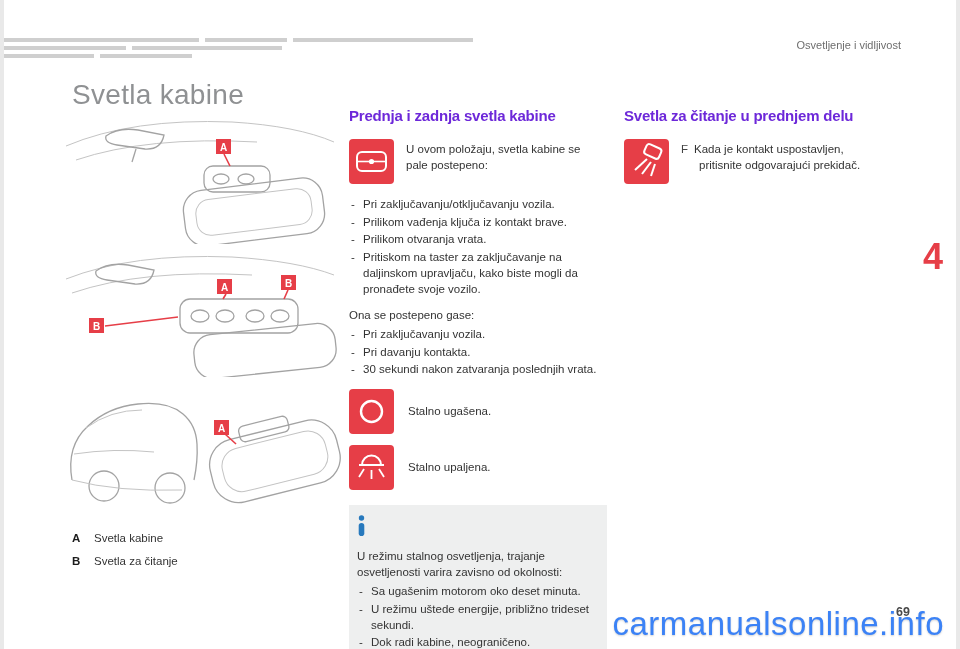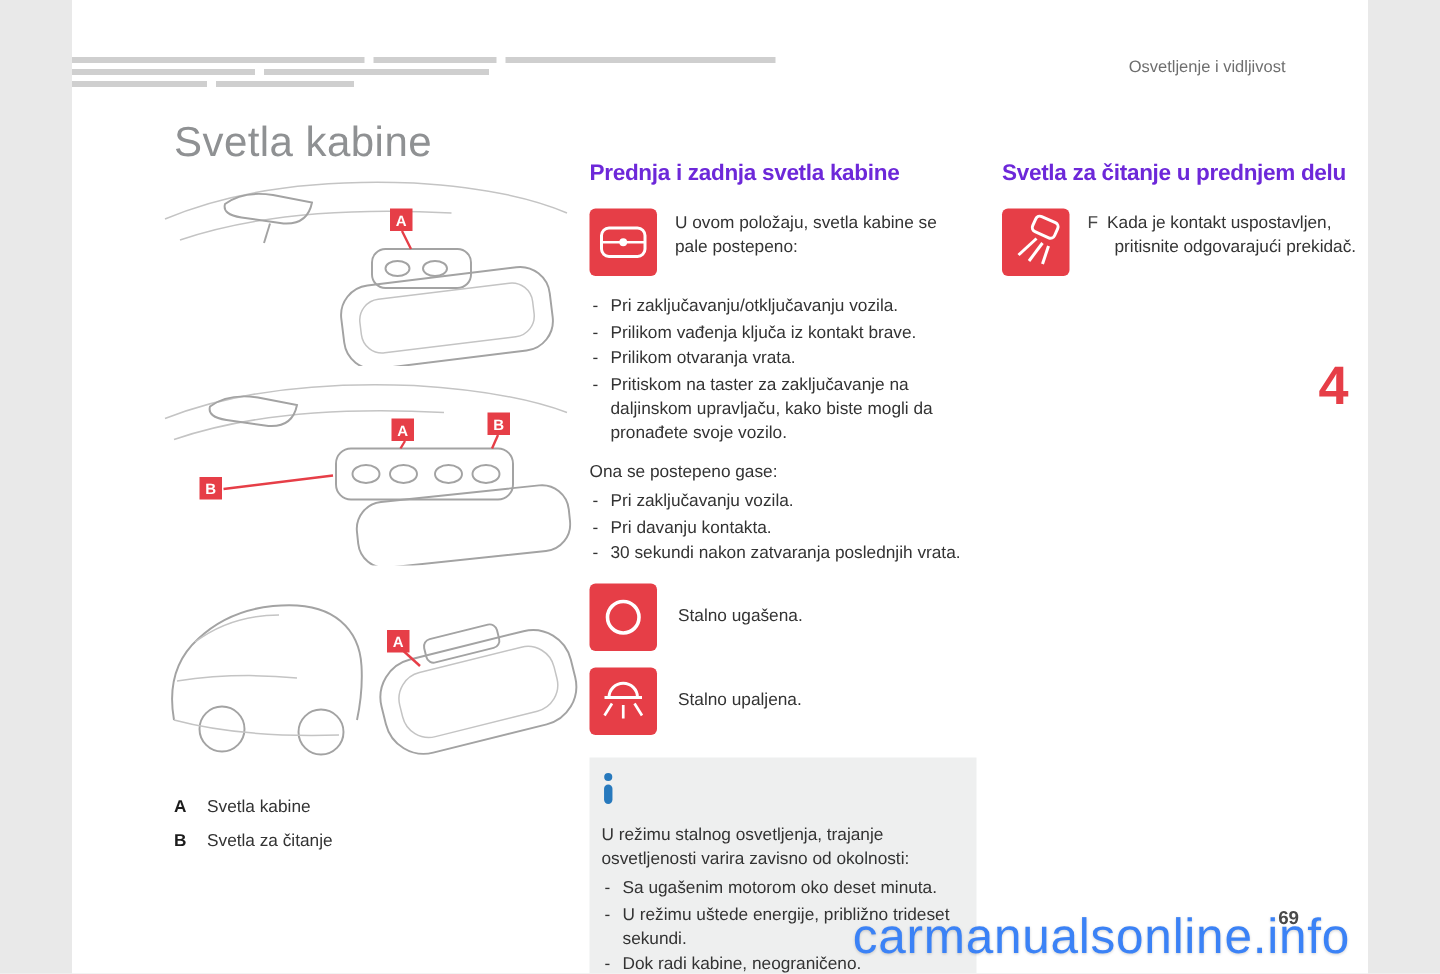--- a/index.html
+++ b/index.html
@@ -1,19 +1,19 @@
 <!DOCTYPE html>
 <html style="--accent: #e63e47; --info-blue: #2779bd;"><head>
 <meta charset="utf-8">
 <style>
   :root { --accent: #e63e47; --info-blue: #2779bd; }
   * { box-sizing: border-box; }
   html, body { margin: 0; padding: 0; background: #e9e9e9; }
   .page {
-    position: relative; width: 864px; height: 649px; margin: 0 auto;
+    position: relative; width: 952px; height: 649px; margin: 0 auto;
     background: #fff; overflow: hidden;
     font-family: "Liberation Sans", sans-serif; color: #333;
     font-size: 11.5px; line-height: 1.38;
   }
   
   .deco-row { position: absolute; left: 0; display: flex; gap: 6px; }
   .deco-seg { height: 4px; background: #cfcfcf; }
   .header-right {
     position: absolute; top: 38px; right: 55px;
     font-size: 11px; color: #6e6e6e;

